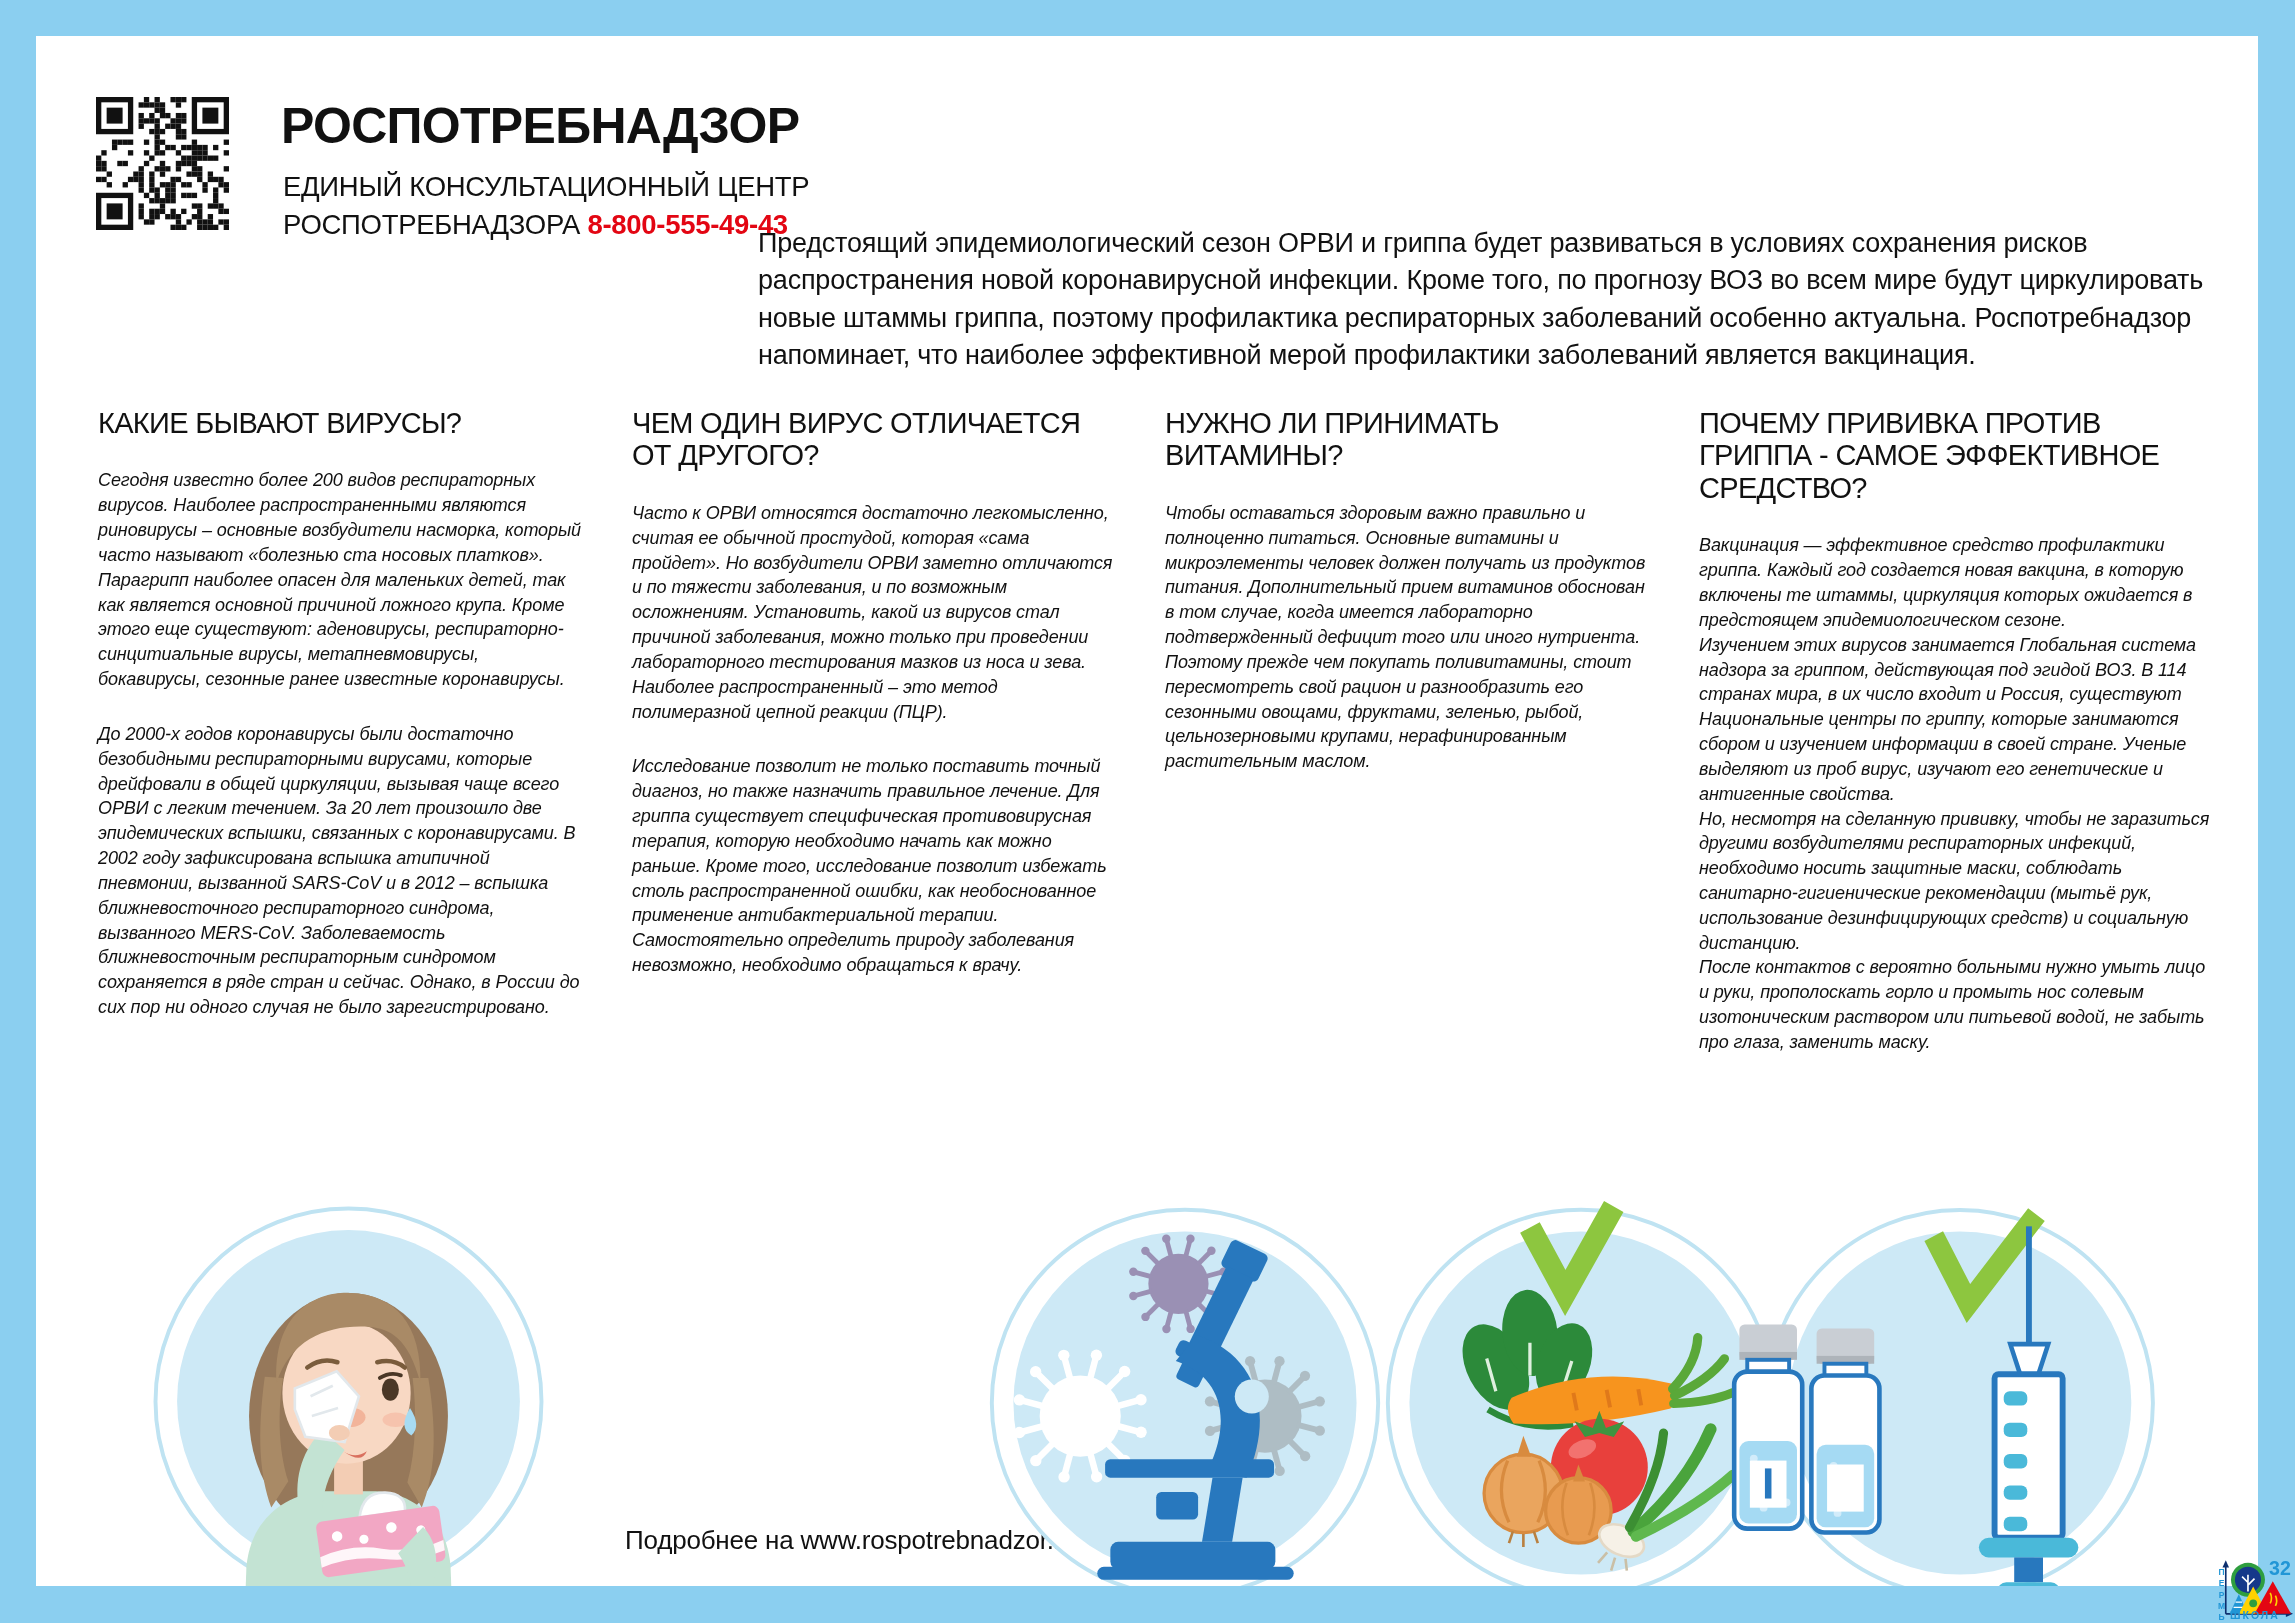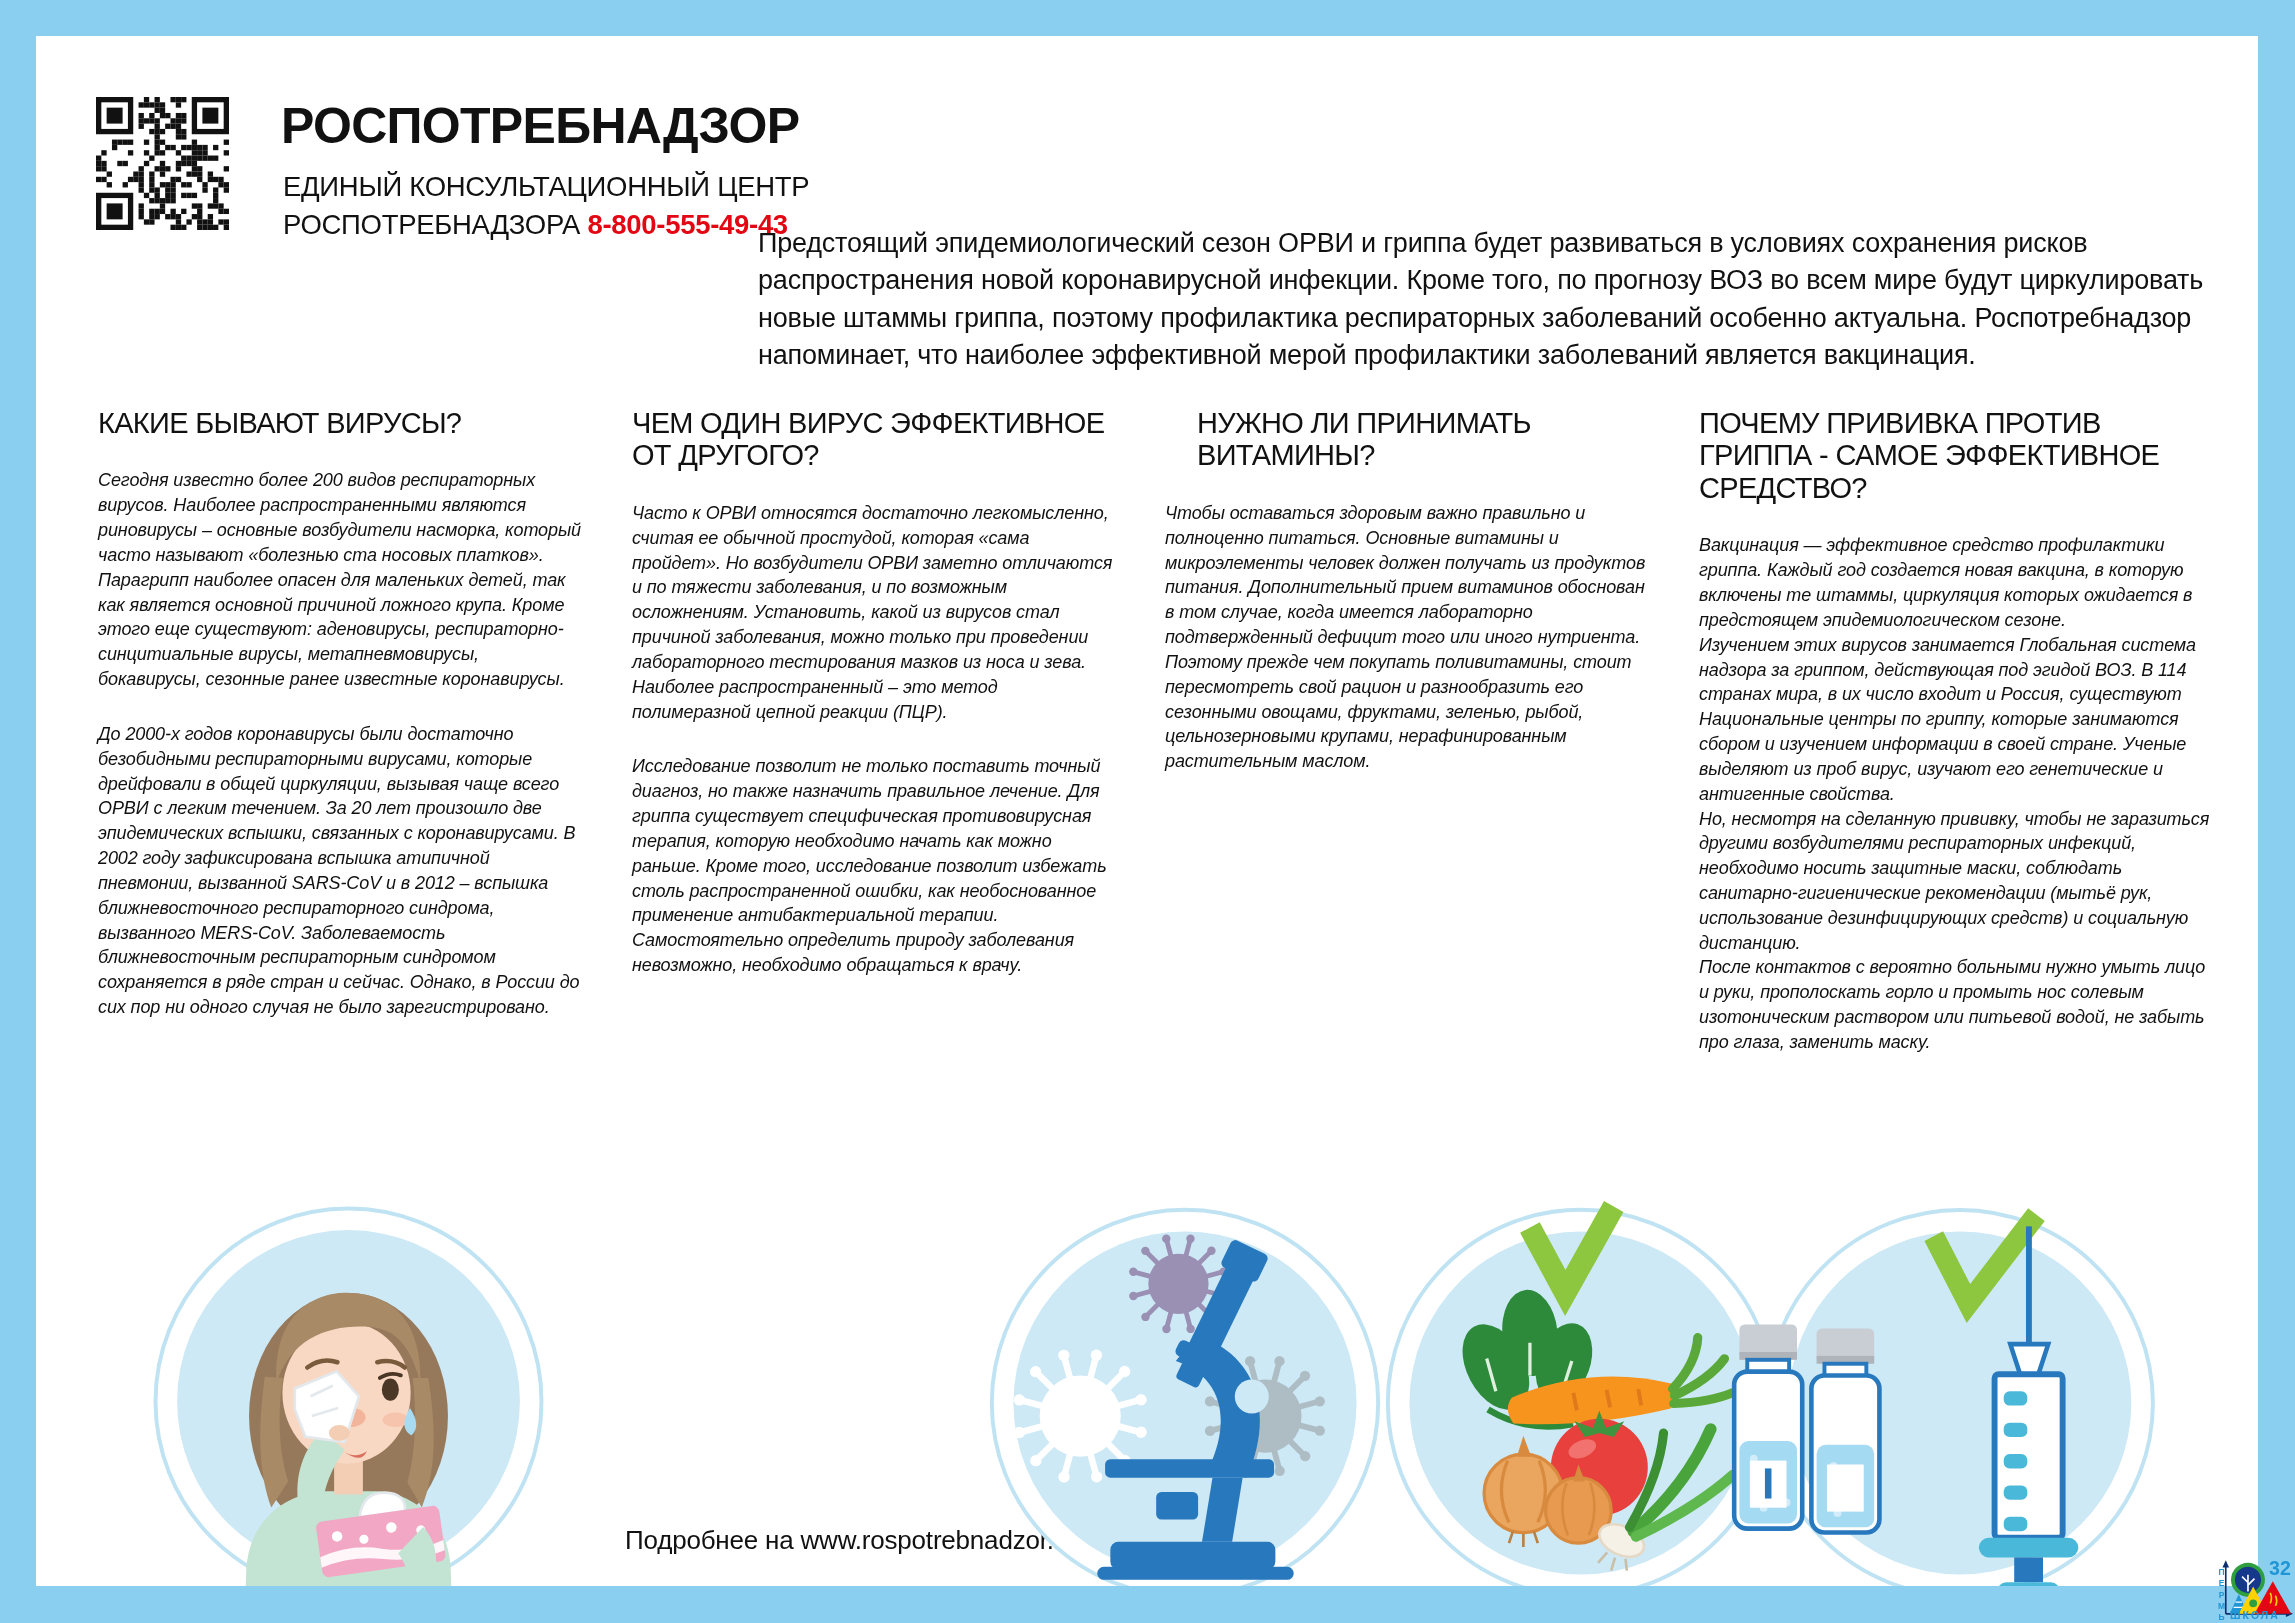--- a/index.html
+++ b/index.html
@@ -17,21 +17,21 @@
   .org{left:281px;top:97px;font-size:50px;font-weight:700;letter-spacing:-0.7px;white-space:nowrap;}
   .cline1{left:283px;top:171px;font-size:27.5px;letter-spacing:-0.3px;white-space:nowrap;}
   .cline2{left:283px;top:209px;font-size:27.5px;letter-spacing:-0.3px;white-space:nowrap;}
   .phone{color:#e30613;font-weight:700;}
   .title{left:753px;top:96px;width:1479px;text-align:center;font-size:60px;font-weight:700;
          color:#e30613;letter-spacing:-1.3px;white-space:nowrap;}
   .intro{left:758px;top:196px;width:1469px;font-size:27px;line-height:1.38;letter-spacing:-0.2px;margin-top:29px;}
   
   .col{position:absolute;top:407px;width:488px;}
   .col h2{margin:0 0 29px 0;font-size:29px;line-height:1.12;font-weight:400;letter-spacing:-0.7px;}
-  .col h2.narrow{max-width:367px;margin-left:32px;}
+  .col h2.narrow{max-width:367px;}
   .col p{margin:0 0 30px 0;font-size:18px;line-height:1.38;letter-spacing:-0.1px;font-style:italic;}
   .col.tight p{margin:0;}
   .c1{left:98px;} .c2{left:632px;} .c3{left:1165px;} .c4{left:1699px;width:511px;}
   
   .more{left:625px;top:1525px;font-size:26px;letter-spacing:-0.2px;}
   
   .illu{position:absolute;z-index:10;}
   
   .logo{left:2214px;top:1555px;width:81px;height:68px;z-index:50;}
   .logo-city{left:2217px;top:1567px;z-index:51;writing-mode:vertical-lr;text-orientation:upright;
@@ -259,21 +259,21 @@
   </div>
 
   <div class="abs intro">Предстоящий эпидемиологический сезон ОРВИ и гриппа будет развиваться в условиях сохранения рисков распространения новой коронавирусной инфекции. Кроме того, по прогнозу ВОЗ во всем мире будут циркулировать новые штаммы гриппа, поэтому профилактика респираторных заболеваний особенно актуальна. Роспотребнадзор напоминает, что наиболее эффективной мерой профилактики заболеваний является вакцинация.</div>
 
   <div class="col c1">
     <h2>КАКИЕ БЫВАЮТ ВИРУСЫ?</h2>
     <p>Сегодня известно более 200 видов респираторных вирусов. Наиболее распространенными являются риновирусы – основные возбудители насморка, который часто называют «болезнью ста носовых платков». Парагрипп наиболее опасен для маленьких детей, так как является основной причиной ложного крупа. Кроме этого еще существуют: аденовирусы, респираторно-синцитиальные вирусы, метапневмовирусы, бокавирусы, сезонные ранее известные коронавирусы.</p>
     <p>До 2000-х годов коронавирусы были достаточно безобидными респираторными вирусами, которые дрейфовали в общей циркуляции, вызывая чаще всего ОРВИ с легким течением. За 20 лет произошло две эпидемических вспышки, связанных с коронавирусами. В 2002 году зафиксирована вспышка атипичной пневмонии, вызванной SARS-CoV и в 2012 – вспышка ближневосточного респираторного синдрома, вызванного MERS-CoV. Заболеваемость ближневосточным респираторным синдромом сохраняется в ряде стран и сейчас. Однако, в России до сих пор ни одного случая не было зарегистрировано.</p>
   </div>
   <div class="col c2">
-    <h2>ЧЕМ ОДИН ВИРУС ЭФФЕКТИВНОЕ ОТ ДРУГОГО?</h2>
+    <h2>ЧЕМ ОДИН ВИРУС ОТЛИЧАЕТСЯ ОТ ДРУГОГО?</h2>
     <p>Часто к ОРВИ относятся достаточно легкомысленно, считая ее обычной простудой, которая «сама пройдет». Но возбудители ОРВИ заметно отличаются и по тяжести заболевания, и по возможным осложнениям. Установить, какой из вирусов стал причиной заболевания, можно только при проведении лабораторного тестирования мазков из носа и зева. Наиболее распространенный – это метод полимеразной цепной реакции (ПЦР).</p>
     <p>Исследование позволит не только поставить точный диагноз, но также назначить правильное лечение. Для гриппа существует специфическая противовирусная терапия, которую необходимо начать как можно раньше. Кроме того, исследование позволит избежать столь распространенной ошибки, как необоснованное применение антибактериальной терапии. Самостоятельно определить природу заболевания невозможно, необходимо обращаться к врачу.</p>
   </div>
   <div class="col c3">
     <h2 class="narrow">НУЖНО ЛИ ПРИНИМАТЬ ВИТАМИНЫ?</h2>
     <p>Чтобы оставаться здоровым важно правильно и полноценно питаться. Основные витамины и микроэлементы человек должен получать из продуктов питания. Дополнительный прием витаминов обоснован в том случае, когда имеется лабораторно подтвержденный дефицит того или иного нутриента. Поэтому прежде чем покупать поливитамины, стоит пересмотреть свой рацион и разнообразить его сезонными овощами, фруктами, зеленью, рыбой, цельнозерновыми крупами, нерафинированным растительным маслом.</p>
   </div>
   <div class="col c4 tight">
     <h2>ПОЧЕМУ ПРИВИВКА ПРОТИВ ГРИППА - САМОЕ ЭФФЕКТИВНОЕ СРЕДСТВО?</h2>
     <p>Вакцинация — эффективное средство профилактики гриппа. Каждый год создается новая вакцина, в которую включены те штаммы, циркуляция которых ожидается в предстоящем эпидемиологическом сезоне.</p>

